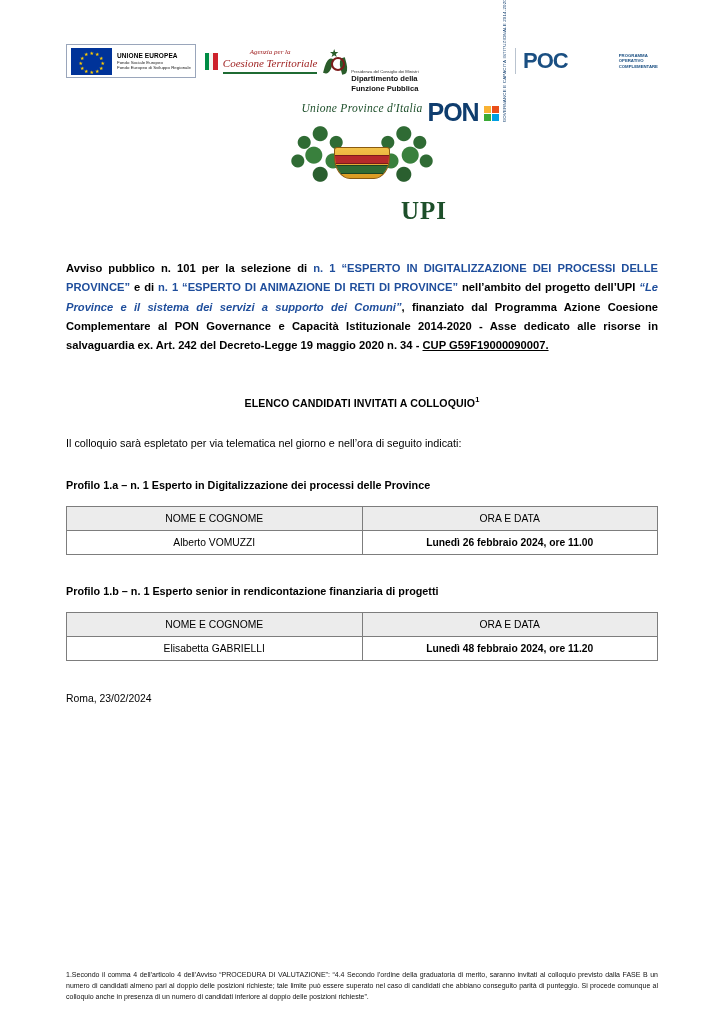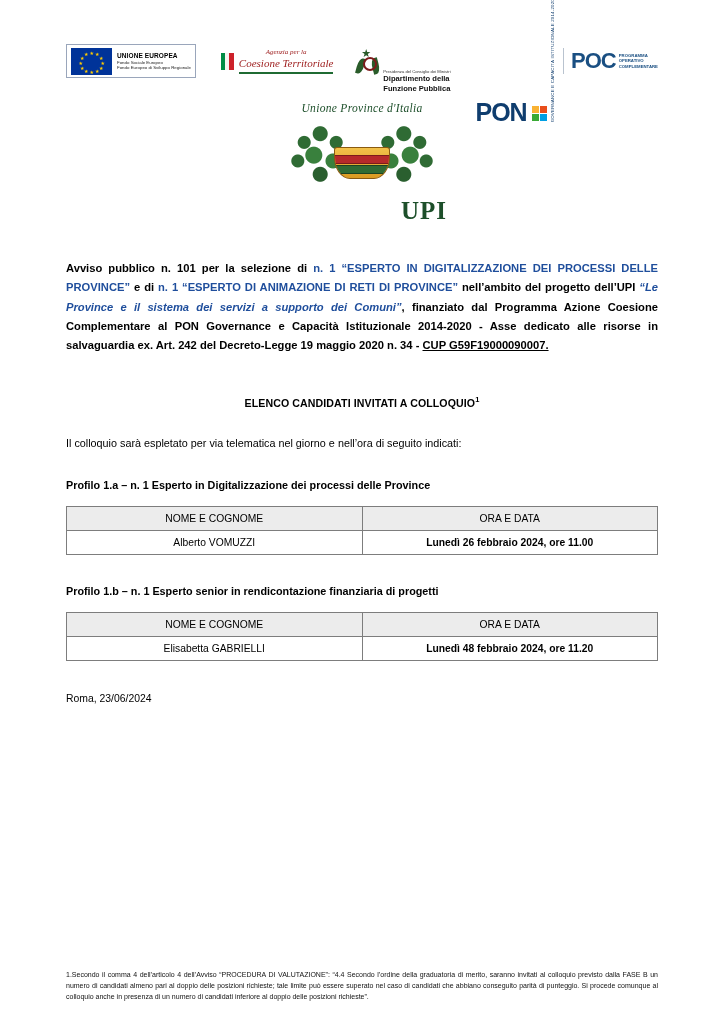--- a/index.html
+++ b/index.html
@@ -410,21 +410,21 @@
         <div class="pon-word">PON</div>
         <div class="pon-squares">
           <i class="s1"></i>
             <i class="s2"></i>
             <i class="s3"></i>
             <i class="s4"></i>
         </div>
         <div class="pon-side">GOVERNANCE E CAPACITÀ ISTITUZIONALE 2014-2020</div>
       </div>
       <div class="pon-divider"></div>
-      <div class="logo" style="align-items:flex-end;">
+      <div class="logo" style="align-items:flex-end;gap:48px;">
         <div class="poc-word">POC</div>
         <div class="poc-lines">
           <div>PROGRAMMA</div>
           <div>OPERATIVO</div>
           <div>COMPLEMENTARE</div>
         </div>
       </div>
     </div>
   </div>
 
@@ -480,20 +480,20 @@
       </tr>
     </thead>
     <tbody>
       <tr>
         <td class="name">Elisabetta GABRIELLI</td>
         <td>Lunedì 48 febbraio 2024, ore 11.20</td>
       </tr>
     </tbody>
   </table>
 
-  <div class="roma">Roma, 23/06/2024</div>
+  <div class="roma">Roma, 23/02/2024</div>
 
   <div class="footnote">
     
     <span>1.Secondo il comma 4 dell’articolo 4 dell’Avviso “PROCEDURA DI VALUTAZIONE”: “4.4 Secondo l’ordine della graduatoria di merito, saranno invitati al colloquio previsto dalla FASE B un numero di candidati almeno pari al doppio delle posizioni richieste; tale limite può essere superato nel caso di candidati che abbiano conseguito parità di punteggio. Si procede comunque al colloquio anche in presenza di un numero di candidati inferiore al doppio delle posizioni richieste”.</span>
   </div>
 
 </div>
 
 </body></html>

